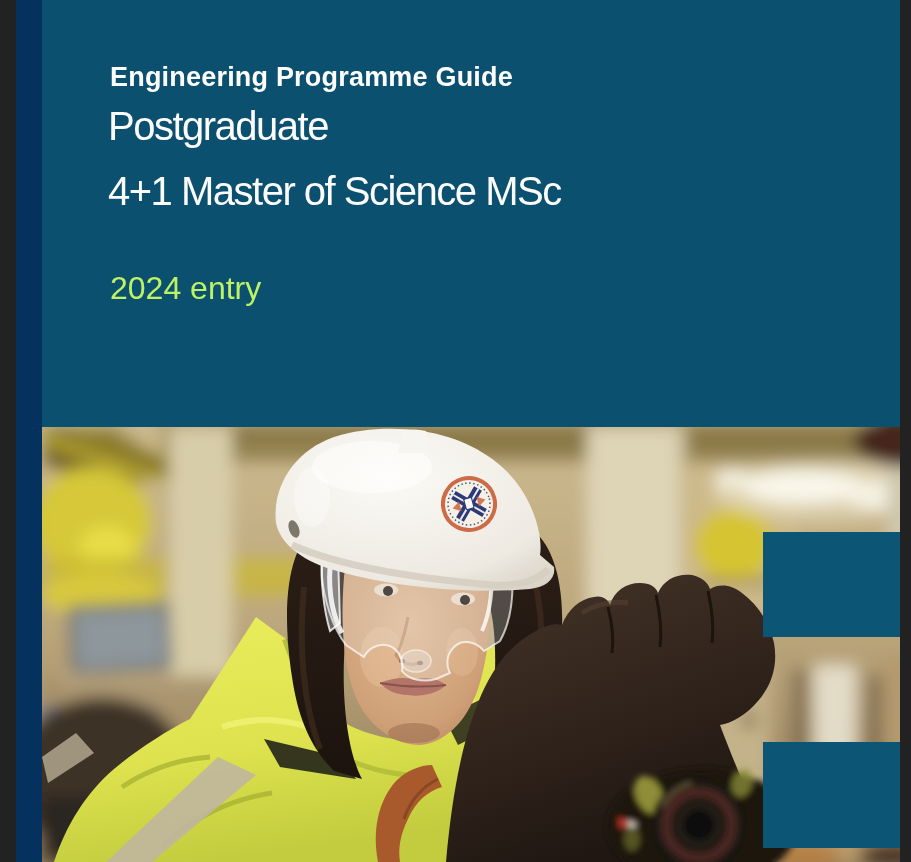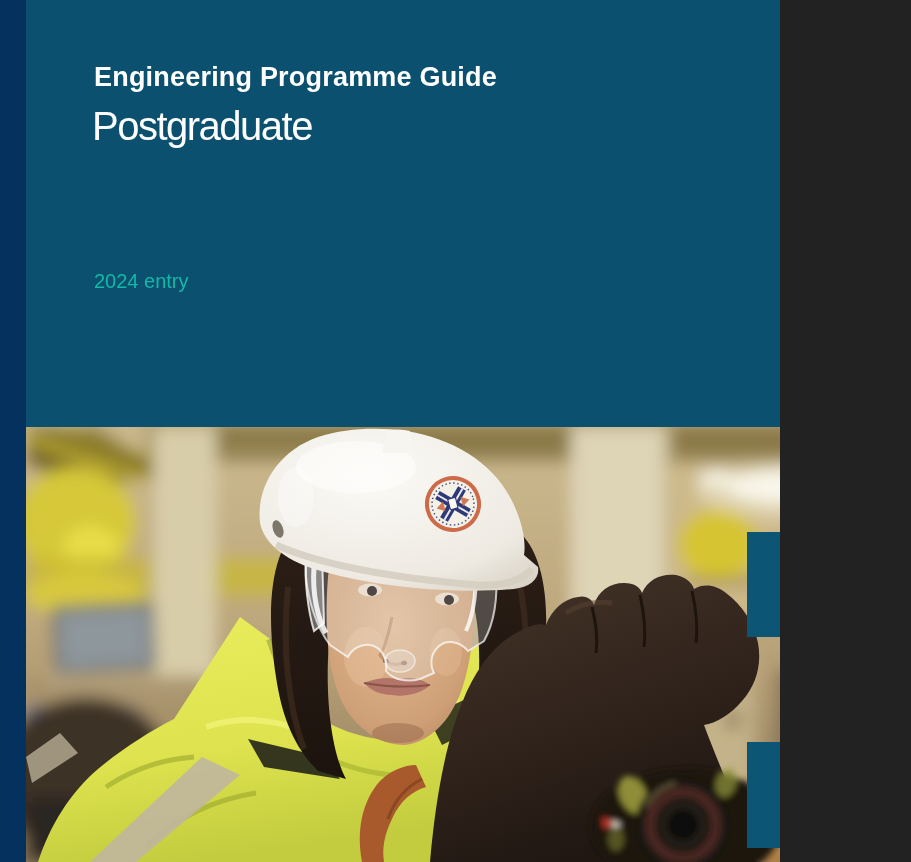--- a/index.html
+++ b/index.html
@@ -1,47 +1,47 @@
 <!DOCTYPE html>
 <html><head>
 <meta charset="utf-8">
 <style>
   html,body{margin:0;padding:0;background:#222;}
   .canvas{
-    position:relative;width:780px;height:862px;overflow:hidden;
-    background:#0b506f;font-family:"Liberation Sans", sans-serif;
+    position:relative;width:884px;height:862px;overflow:hidden;
+    background:#0b506f;font-family:"Liberation Sans", sans-serif;margin-left:16px;
   }
   .spine{position:absolute;left:0;top:0;width:26px;height:862px;background:#05315f;}
   .cover-header{position:absolute;left:0;top:0;width:911px;height:427px;color:#ffffff;}
   .series-title{
     position:absolute;left:94px;top:62px;font-size:27px;font-weight:700;
     letter-spacing:.2px;color:#fff;
   }
   .programme-title{
     position:absolute;left:92px;top:94px;margin:0;font-size:40px;font-weight:300;
     line-height:65px;letter-spacing:-1.5px;color:#fdfdfd;white-space:nowrap;
   }
-  .entry-year{position:absolute;left:94px;top:270px;font-size:20px;font-weight:400;color:#14b8a6;}
+  .entry-year{position:absolute;left:94px;top:270px;font-size:32px;font-weight:400;color:#bef264;}
   .cover-photo{
     position:absolute;left:26px;top:427px;width:885px;height:435px;margin:0;
     background:#b9a47a;
   }
   .cover-photo svg{display:block;width:885px;height:435px;}
   .accent-rect{position:absolute;background:#0d5574;}
   .accent-rect.top{left:747px;top:532px;width:164px;height:105px;}
   .accent-rect.bottom{left:747px;top:742px;width:164px;height:106px;}
 </style>
 </head>
 <body>
 
 <div class="canvas">
 
   <header class="cover-header">
     <div class="series-title">Engineering Programme Guide</div>
-    <h1 class="programme-title"><span>Postgraduate</span><br></h1>
+    <h1 class="programme-title"><span>Postgraduate</span><br><span>4+1 Master of Science MSc</span></h1>
     <div class="entry-year">2024 entry</div>
   </header>
 
   <figure class="cover-photo" role="img" aria-label="Blurred engineering workshop: a student wearing a white University of Edinburgh hard hat, clear safety goggles and a yellow hi-vis jacket reaches forward with a dark work glove next to a round camera-style lens.">
     <svg viewBox="0 0 885 435" xmlns="http://www.w3.org/2000/svg">
       <defs>
         <filter id="blurBg" x="-10%" y="-10%" width="120%" height="120%">
             <feGaussianBlur stdDeviation="8"></feGaussianBlur>
           </filter>
         <filter id="blurSoft" x="-20%" y="-20%" width="140%" height="140%">

